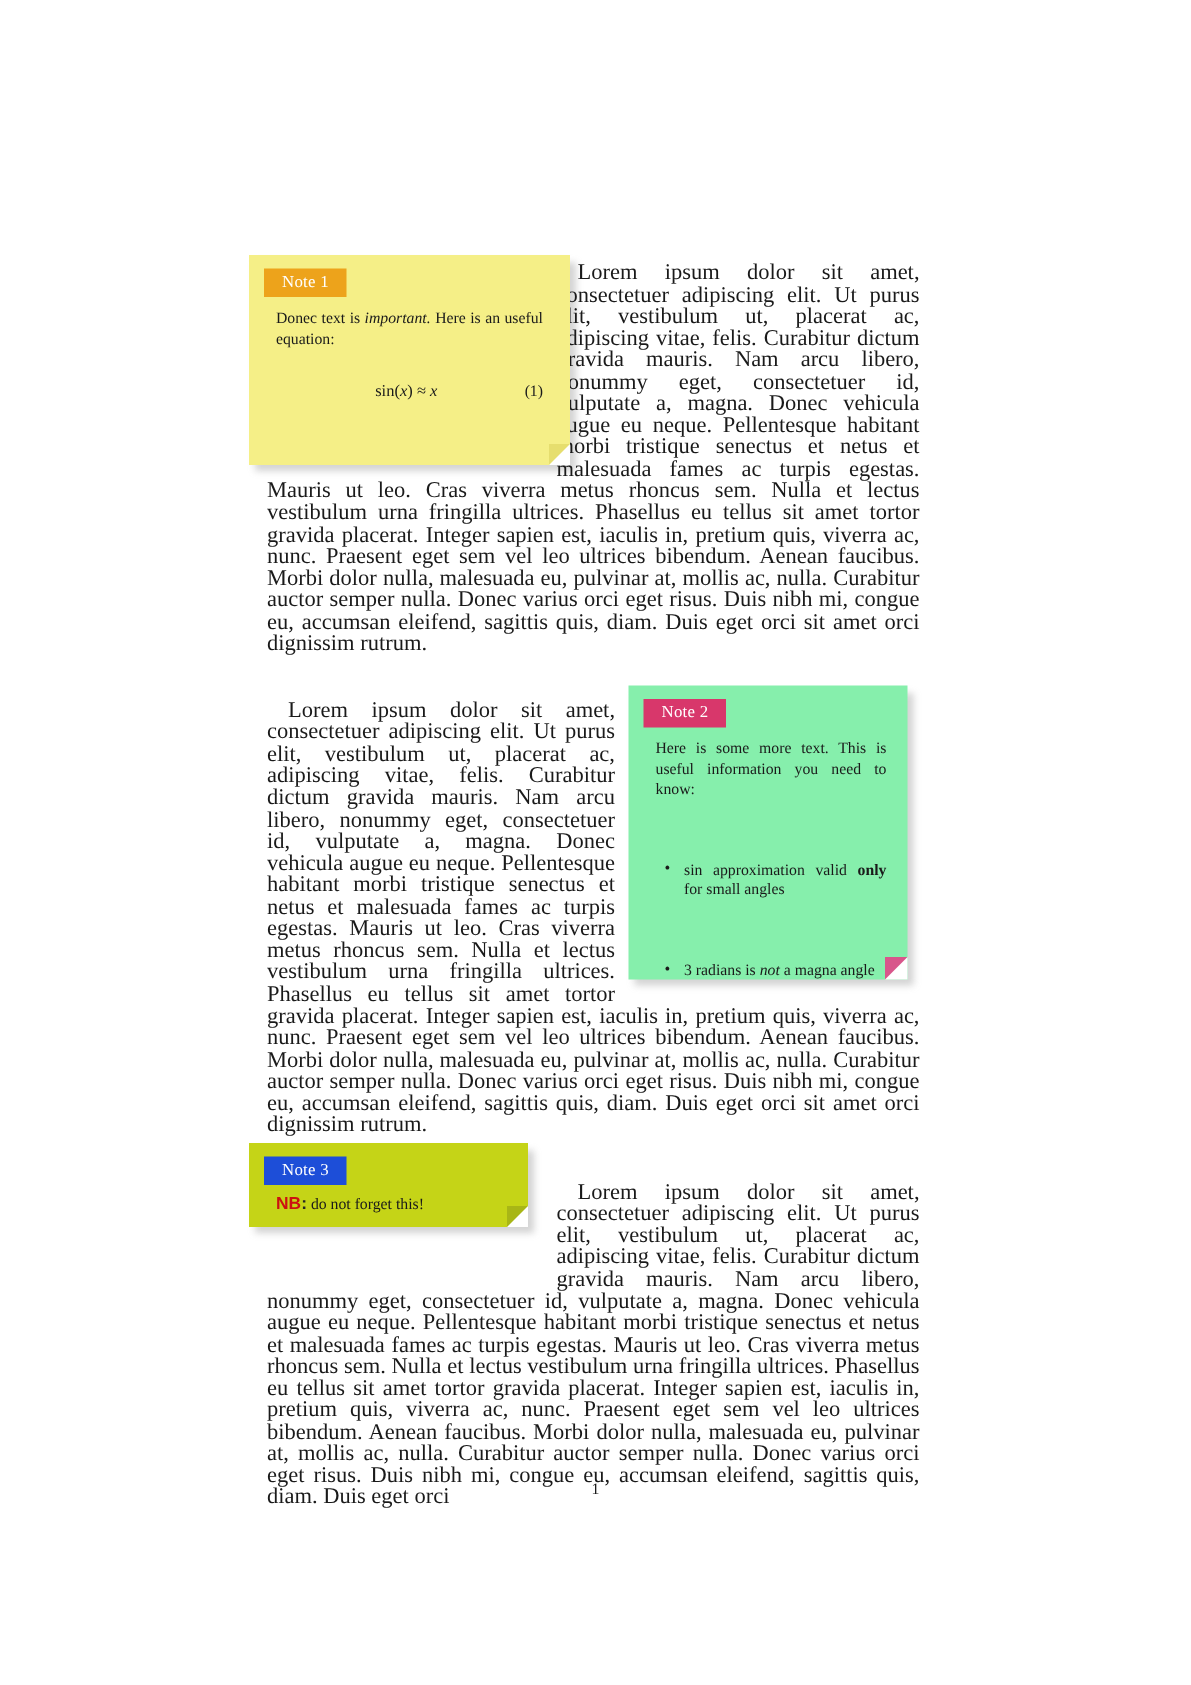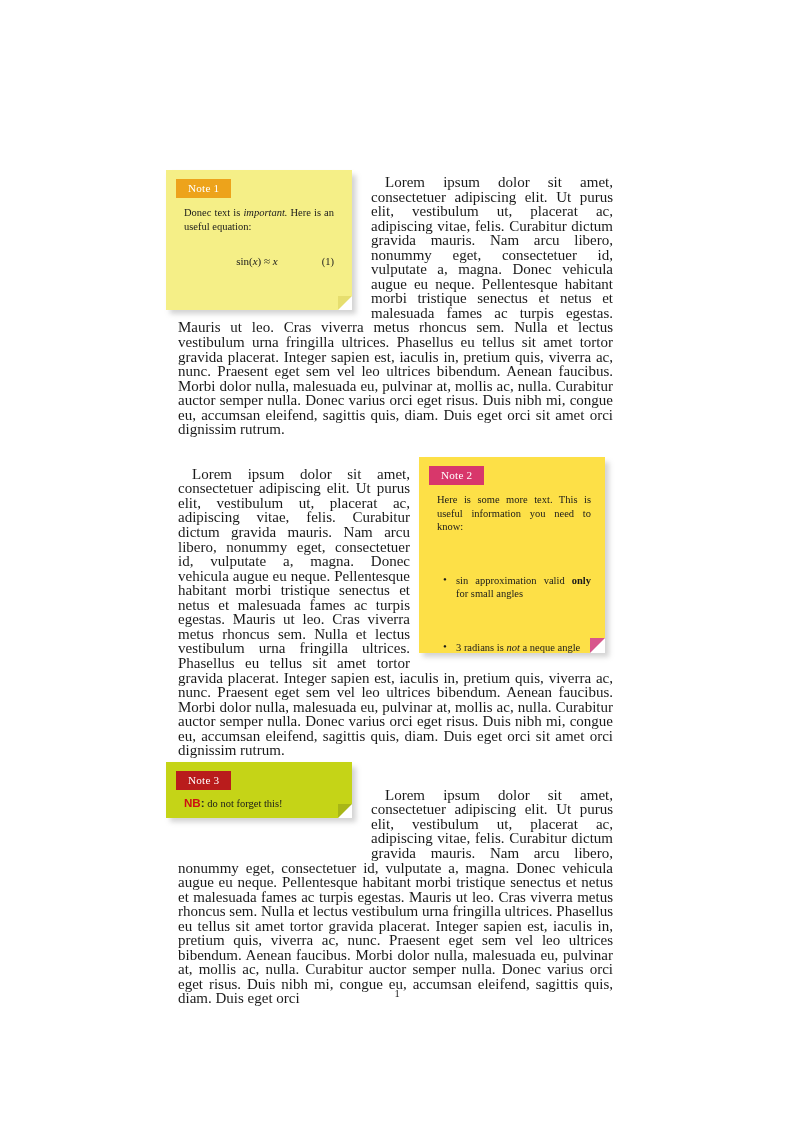--- a/index.html
+++ b/index.html
@@ -98,21 +98,21 @@
   .note-fold {
     position: absolute;
     right: 0;
     bottom: 0;
     width: 0;
     height: 0;
     z-index: 4;
   }
 
   
-  #note1 { left: 166px; top: 170px; width: 186px; height: 140px; }
+  #note1 { left: 166px; top: 170px; width: 214px; height: 140px; }
   #note1 .note-body { background: #f5ef87; }
   #note1 .note-header { background: #eda31b; }
   #note1 .note-content { left: 18px; top: 36px; right: 18px; }
   #note1 .note-fold {
     border-left: 14px solid #e6de6e;
     border-bottom: 14px solid #ffffff;
   }
   .eq-row {
     display: flex;
     align-items: baseline;
@@ -123,21 +123,21 @@
     flex: 1;
     text-align: center;
     font-family: "Liberation Serif", "DejaVu Serif", serif;
     font-size: 11px;
   }
   .eq-num { font-size: 10.5px; padding-left: 6px; }
   .mi { font-style: italic; font-family: "Liberation Serif", "DejaVu Serif", serif; }
 
   
   #note2 { left: 419px; top: 457px; width: 186px; height: 196px; }
-  #note2 .note-body { background: #fde047; }
+  #note2 .note-body { background: #86efac; }
   #note2 .note-header { background: #d8376b; }
   #note2 .note-content { left: 18px; top: 36px; right: 14px; }
   #note2 .note-fold {
     border-left: 15px solid #d8568b;
     border-bottom: 15px solid #ffffff;
   }
   #note2 ul {
     margin: 11px 0 0 0;
     padding-left: 19px;
     list-style: none;
@@ -155,21 +155,21 @@
     content: "\2022";
     position: absolute;
     left: -13px;
     top: -0.5px;
     font-size: 11px;
   }
 
   
   #note3 { left: 166px; top: 762px; width: 186px; height: 56px; }
   #note3 .note-body { background: #c5d417; }
-  #note3 .note-header { background: #b91c1c; }
+  #note3 .note-header { background: #1d4ed8; }
   #note3 .note-content {
     left: 18px; top: 34px; right: 16px;
     text-align: left;
     font-size: 10.5px;
   }
   #note3 .note-fold {
     border-left: 14px solid #a8b616;
     border-bottom: 14px solid #ffffff;
   }
   .nb {
@@ -218,21 +218,21 @@
   </div>
 
   <div class="note" id="note2">
     <div class="note-shadow"></div>
     <div class="note-body">
       <div class="note-header">Note 2</div>
       <div class="note-content">
         <span>Here is some more text. This is useful information you need to know:</span>
         <ul>
           <li><span>sin approximation valid </span><strong>only</strong><span> for small angles</span></li>
-          <li><span>3 radians is </span><em>not</em><span> a neque angle</span></li>
+          <li><span>3 radians is </span><em>not</em><span> a magna angle</span></li>
         </ul>
       </div>
       <div class="note-fold"></div>
     </div>
   </div>
 
   <div class="note" id="note3">
     <div class="note-shadow"></div>
     <div class="note-body">
       <div class="note-header">Note 3</div>

